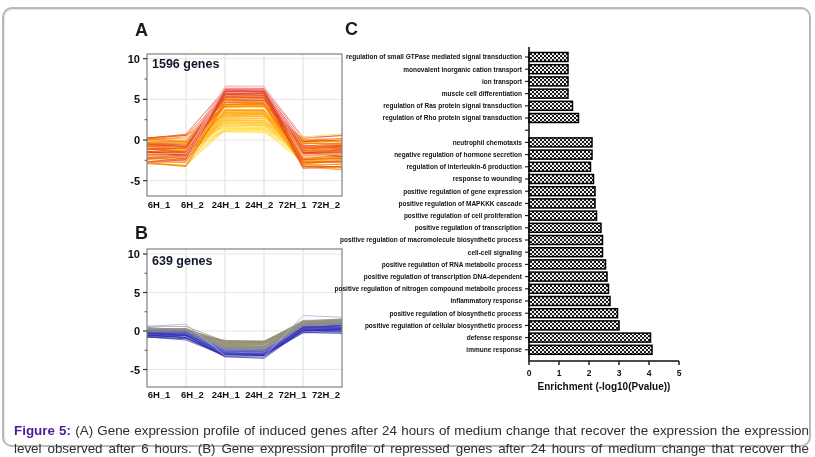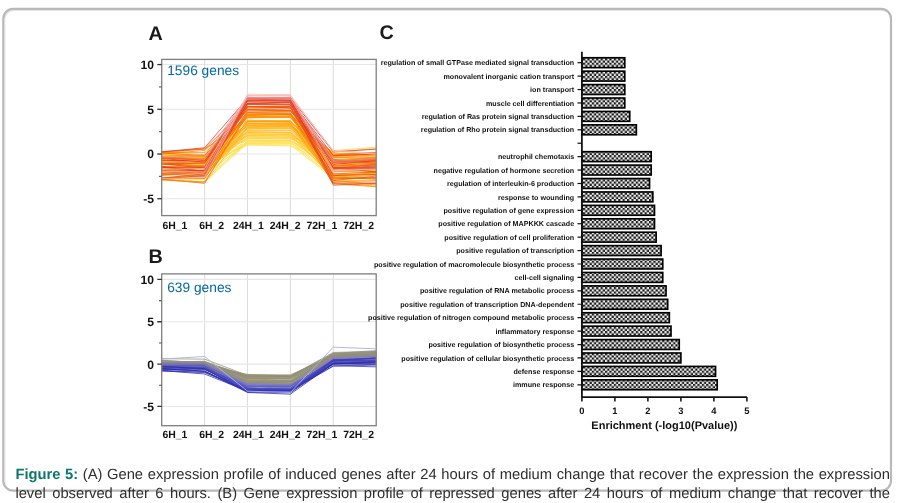--- a/index.html
+++ b/index.html
@@ -6,32 +6,32 @@
   body{width:815px;height:457px;position:relative;font-family:"Liberation Sans",sans-serif;overflow:hidden;}
   .figure-box{
     position:absolute;left:2px;top:7px;width:805px;height:436px;
     border:2px solid #b9b9b9;border-radius:10px;background:#ffffff;
     box-shadow:inset 1px 1px 0 #e8e8e8;
   }
   .panel-letter{position:absolute;font-weight:bold;font-size:18px;color:#1a1a1a;}
   #letter-a{left:131px;top:11px;}
   #letter-b{left:131px;top:214px;}
   #letter-c{left:341px;top:10px;}
-  .gene-count{position:absolute;font-weight:normal;font-size:12.5px;color:#0369a1;}
+  .gene-count{position:absolute;font-weight:bold;font-size:12.5px;color:#0f172a;}
   #gene-count-a{left:148px;top:48px;}
   #gene-count-b{left:148px;top:245px;}
   svg{position:absolute;overflow:visible;}
   #svgA{left:100px;top:36px;}
   #svgB{left:100px;top:212px;}
   #svgC{left:330px;top:28px;}
   .caption{
     position:absolute;left:10px;top:400px;width:795px;
     font-size:13.4px;line-height:1.28;color:#2e2e2e;text-align:justify;
   }
-  .caption b{color:#0f766e;}
+  .caption b{color:#4c1d95;}
 </style>
 </head>
 <body>
 
 <div class="figure-box">
 
   <div class="panel-letter" id="letter-a">A</div>
   <div class="panel-letter" id="letter-b">B</div>
   <div class="panel-letter" id="letter-c">C</div>
 

